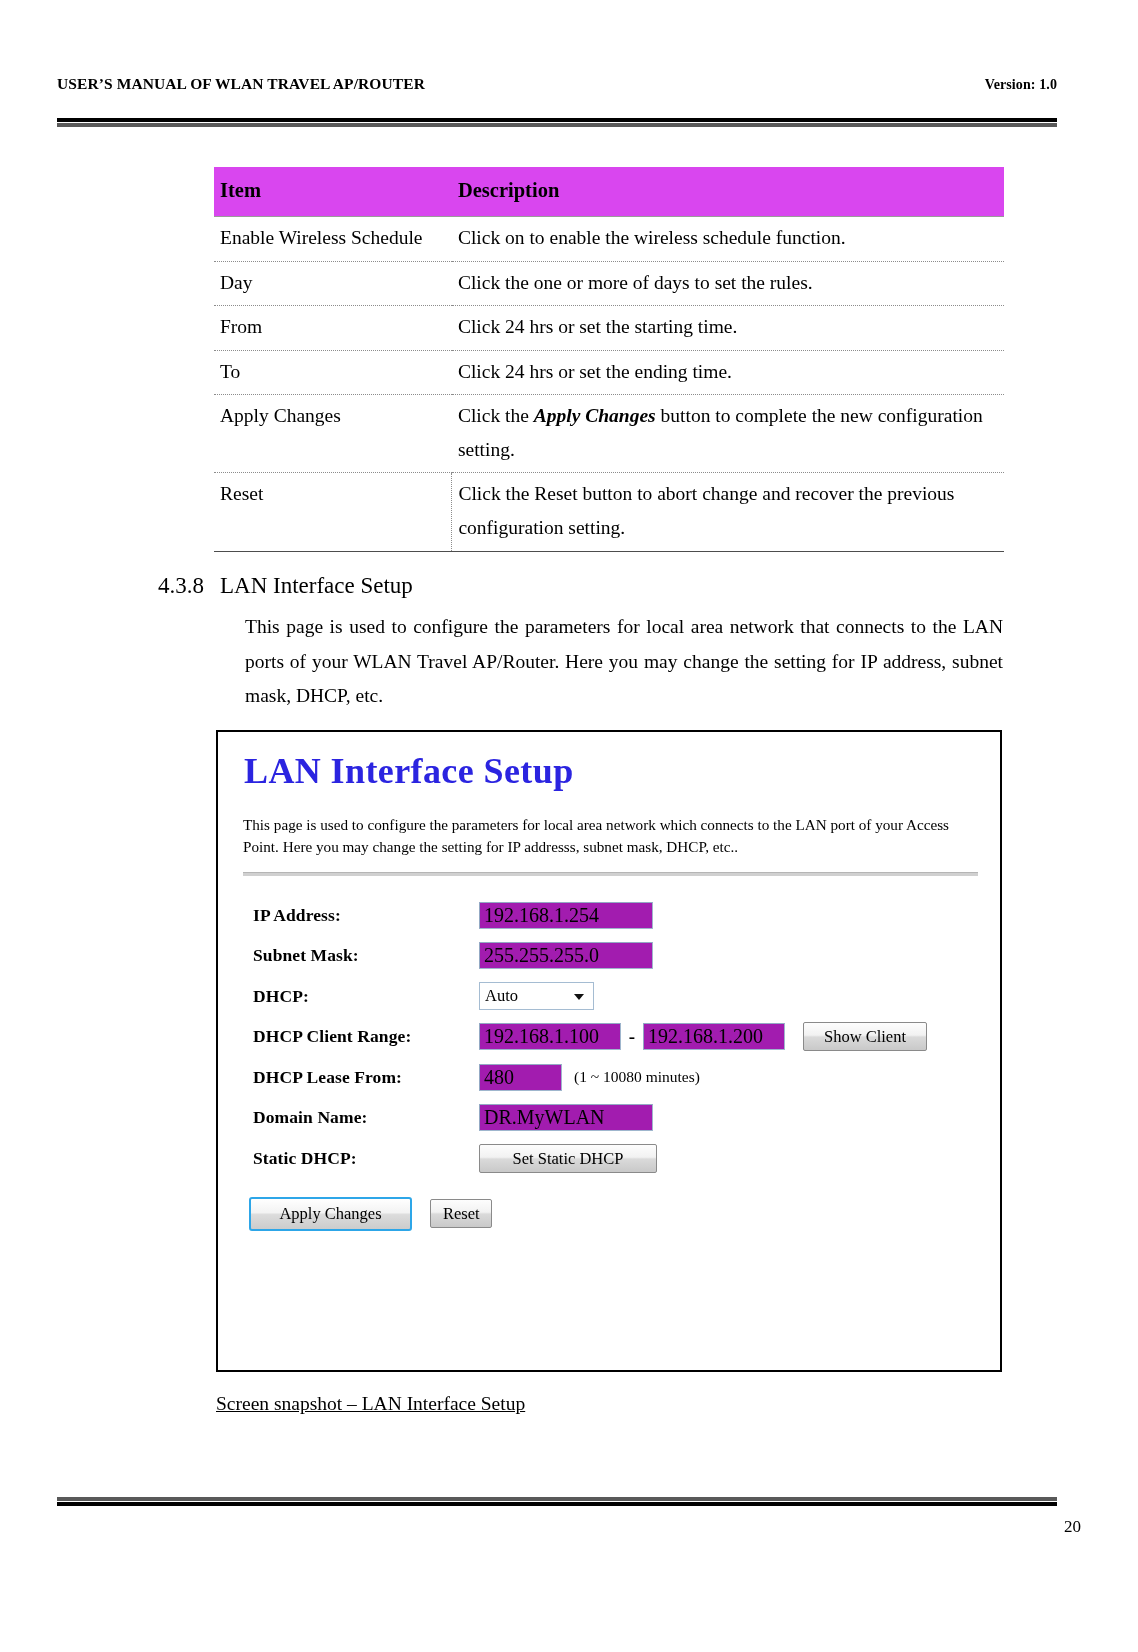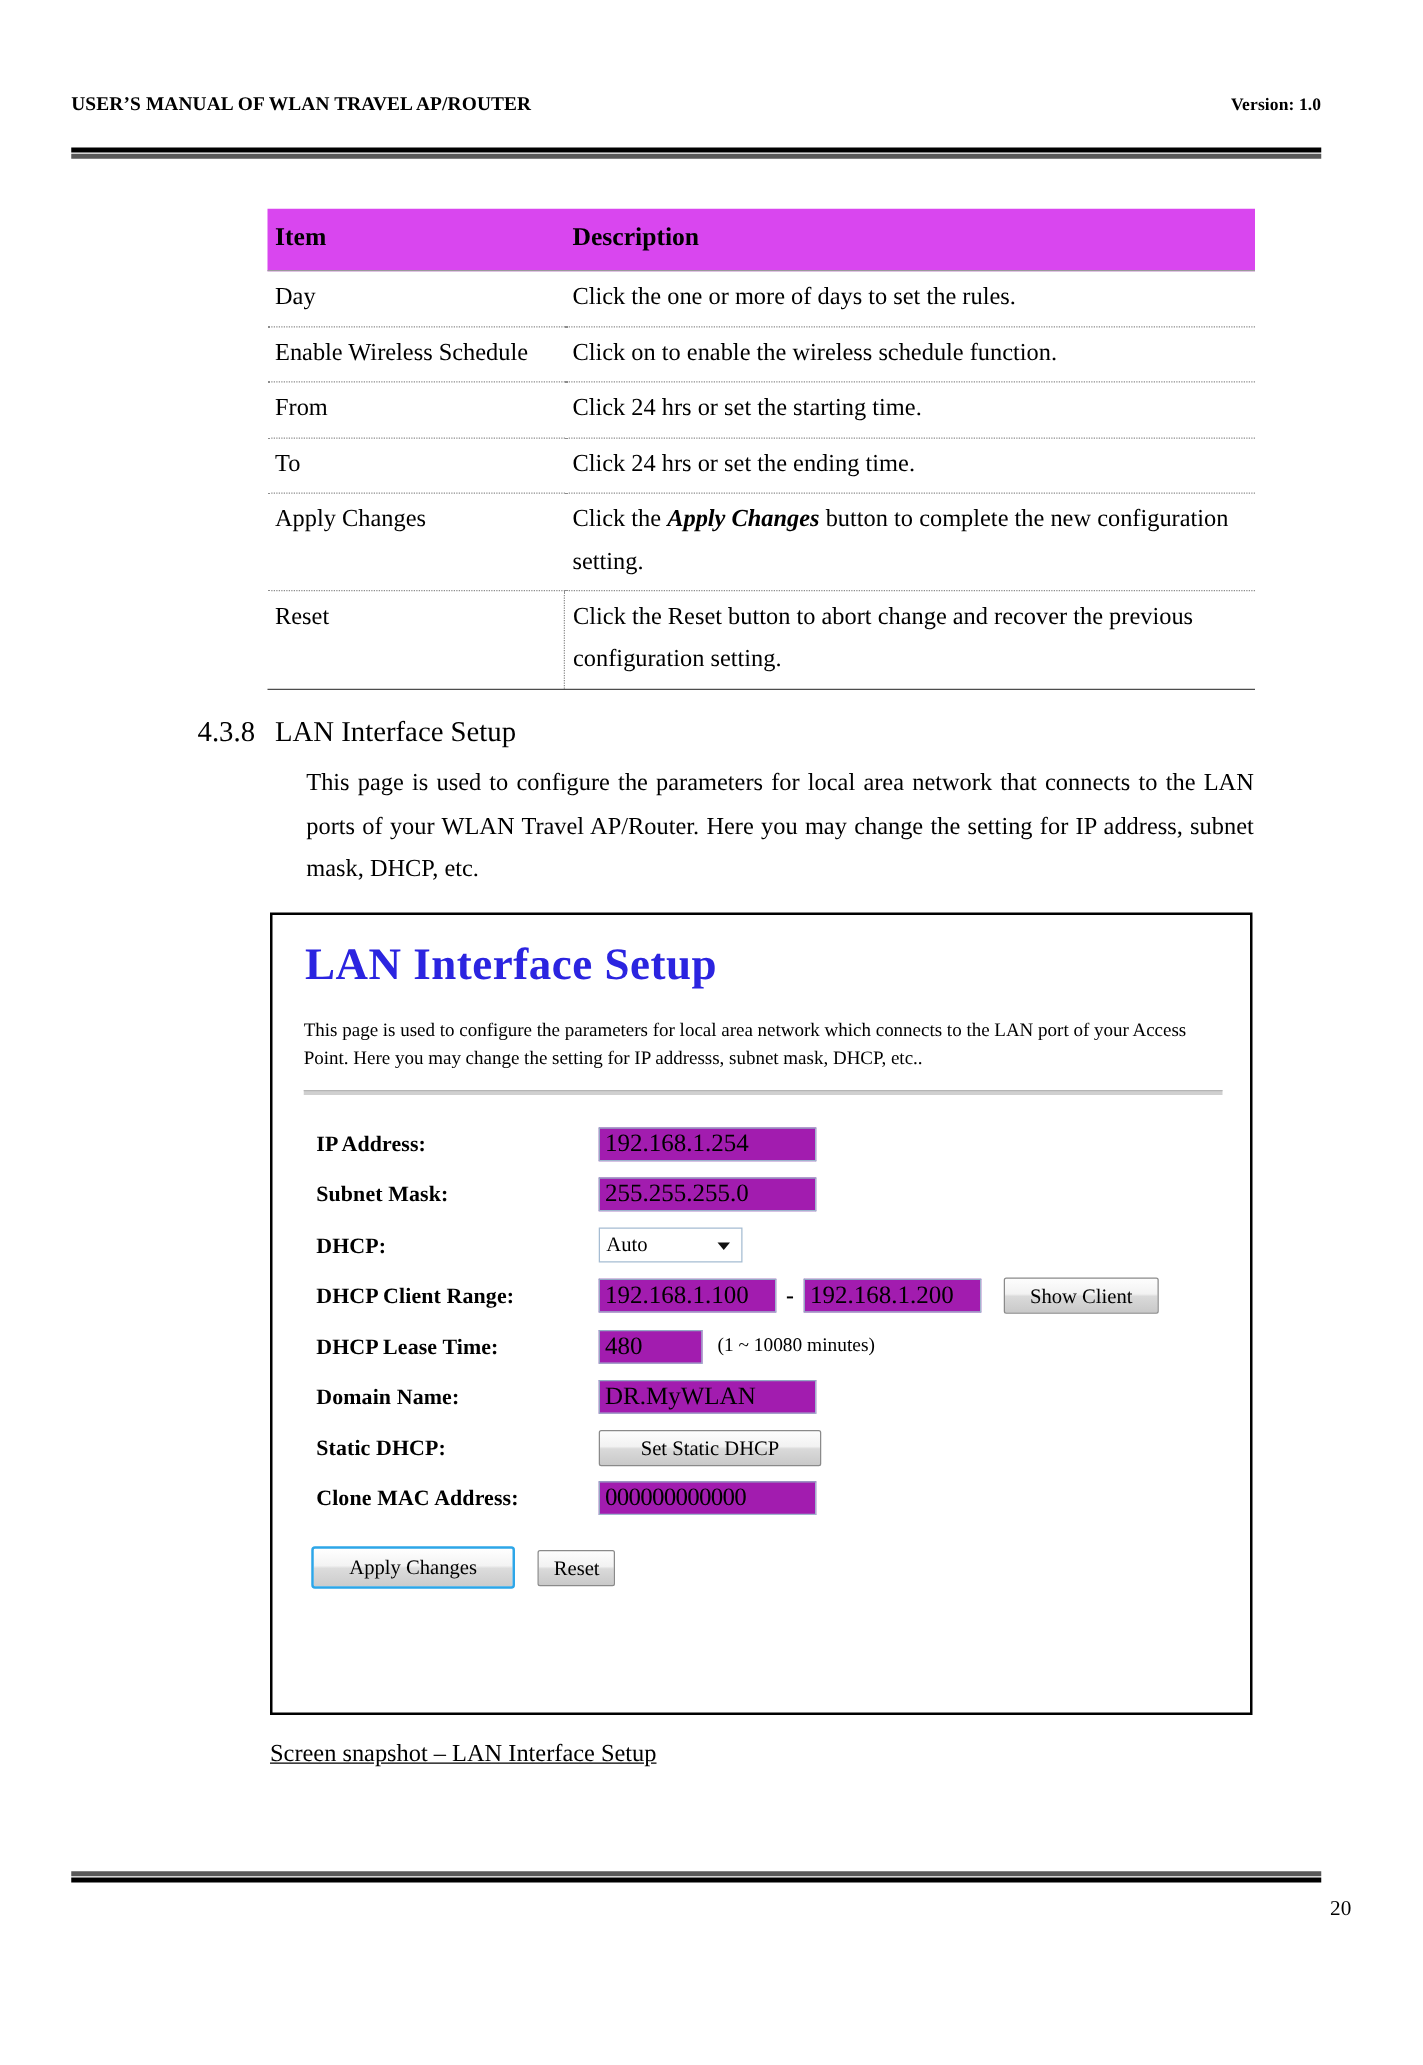--- a/index.html
+++ b/index.html
@@ -314,26 +314,26 @@
 
   <table class="item-table">
     <thead>
       <tr>
         <th class="col-item">Item</th>
         <th class="col-desc">Description</th>
       </tr>
     </thead>
     <tbody>
       <tr>
+        <td class="col-item">Enable Wireless Schedule</td>
+        <td class="col-desc">Click on to enable the wireless schedule function.</td>
+      </tr>
+      <tr>
         <td class="col-item">Day</td>
         <td class="col-desc">Click the one or more of days to set the rules.</td>
-      </tr>
-      <tr>
-        <td class="col-item">Enable Wireless Schedule</td>
-        <td class="col-desc">Click on to enable the wireless schedule function.</td>
       </tr>
       <tr>
         <td class="col-item">From</td>
         <td class="col-desc">Click 24 hrs or set the starting time.</td>
       </tr>
       <tr>
         <td class="col-item">To</td>
         <td class="col-desc">Click 24 hrs or set the ending time.</td>
       </tr>
       <tr>
@@ -387,21 +387,21 @@
         <div class="flabel">DHCP Client Range:</div>
         <div class="fctl">
           <div class="tbox w-range">192.168.1.100</div>
           <div class="dash">-</div>
           <div class="tbox w-range">192.168.1.200</div>
           <div class="btn show-client">Show Client</div>
         </div>
       </div>
 
       <div class="frow">
-        <div class="flabel">DHCP Lease Time:</div>
+        <div class="flabel">DHCP Lease From:</div>
         <div class="fctl">
           <div class="tbox w-lease">480</div>
           <div class="hint">(1 ~ 10080 minutes)</div>
         </div>
       </div>
 
       <div class="frow">
         <div class="flabel">Domain Name:</div>
         <div class="fctl">
           <div class="tbox w-ip">DR.MyWLAN</div>
@@ -409,26 +409,20 @@
       </div>
 
       <div class="frow">
         <div class="flabel">Static DHCP:</div>
         <div class="fctl">
           <div class="btn set-static">Set Static DHCP</div>
         </div>
       </div>
 
 
-      <div class="frow">
-        <div class="flabel">Clone MAC Address:</div>
-        <div class="fctl">
-          <div class="tbox w-mac">000000000000</div>
-        </div>
-      </div>
 
       <div class="btnrow">
         <div class="btn apply">Apply Changes</div>
         <div class="btn reset">Reset</div>
       </div>
 
     </div>
   </div>
 
   <div class="caption">Screen snapshot – LAN Interface Setup</div>

